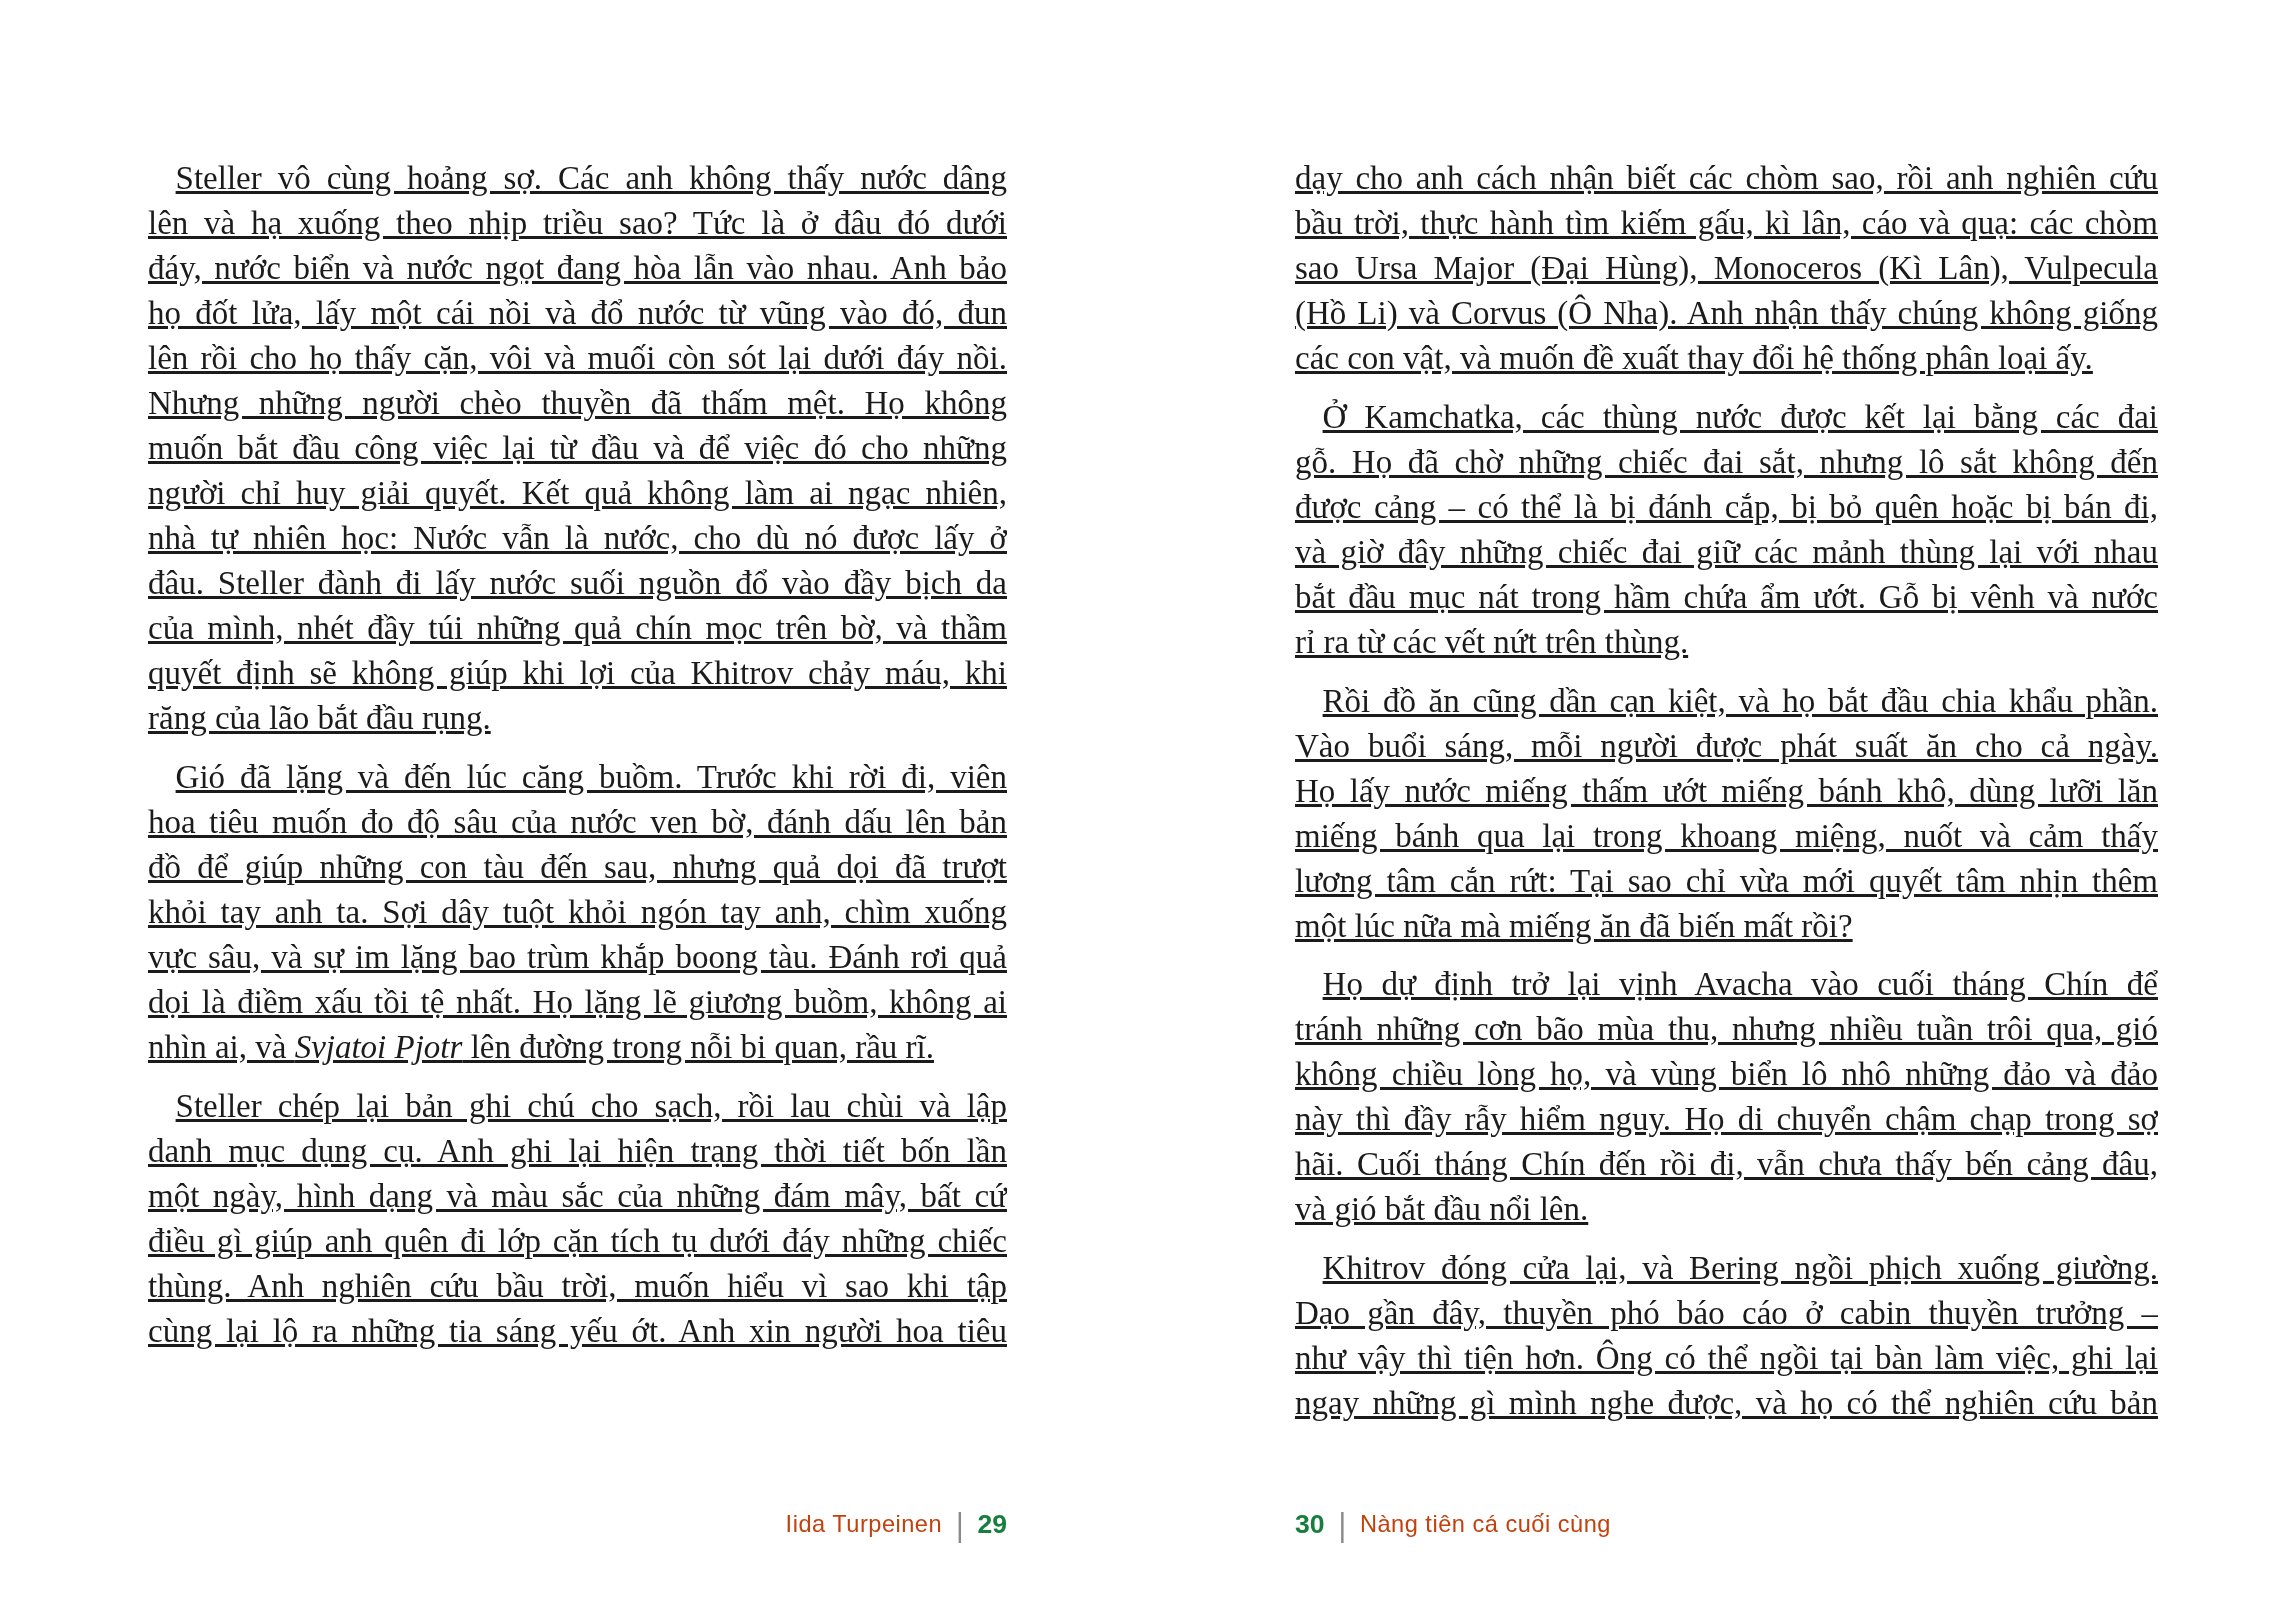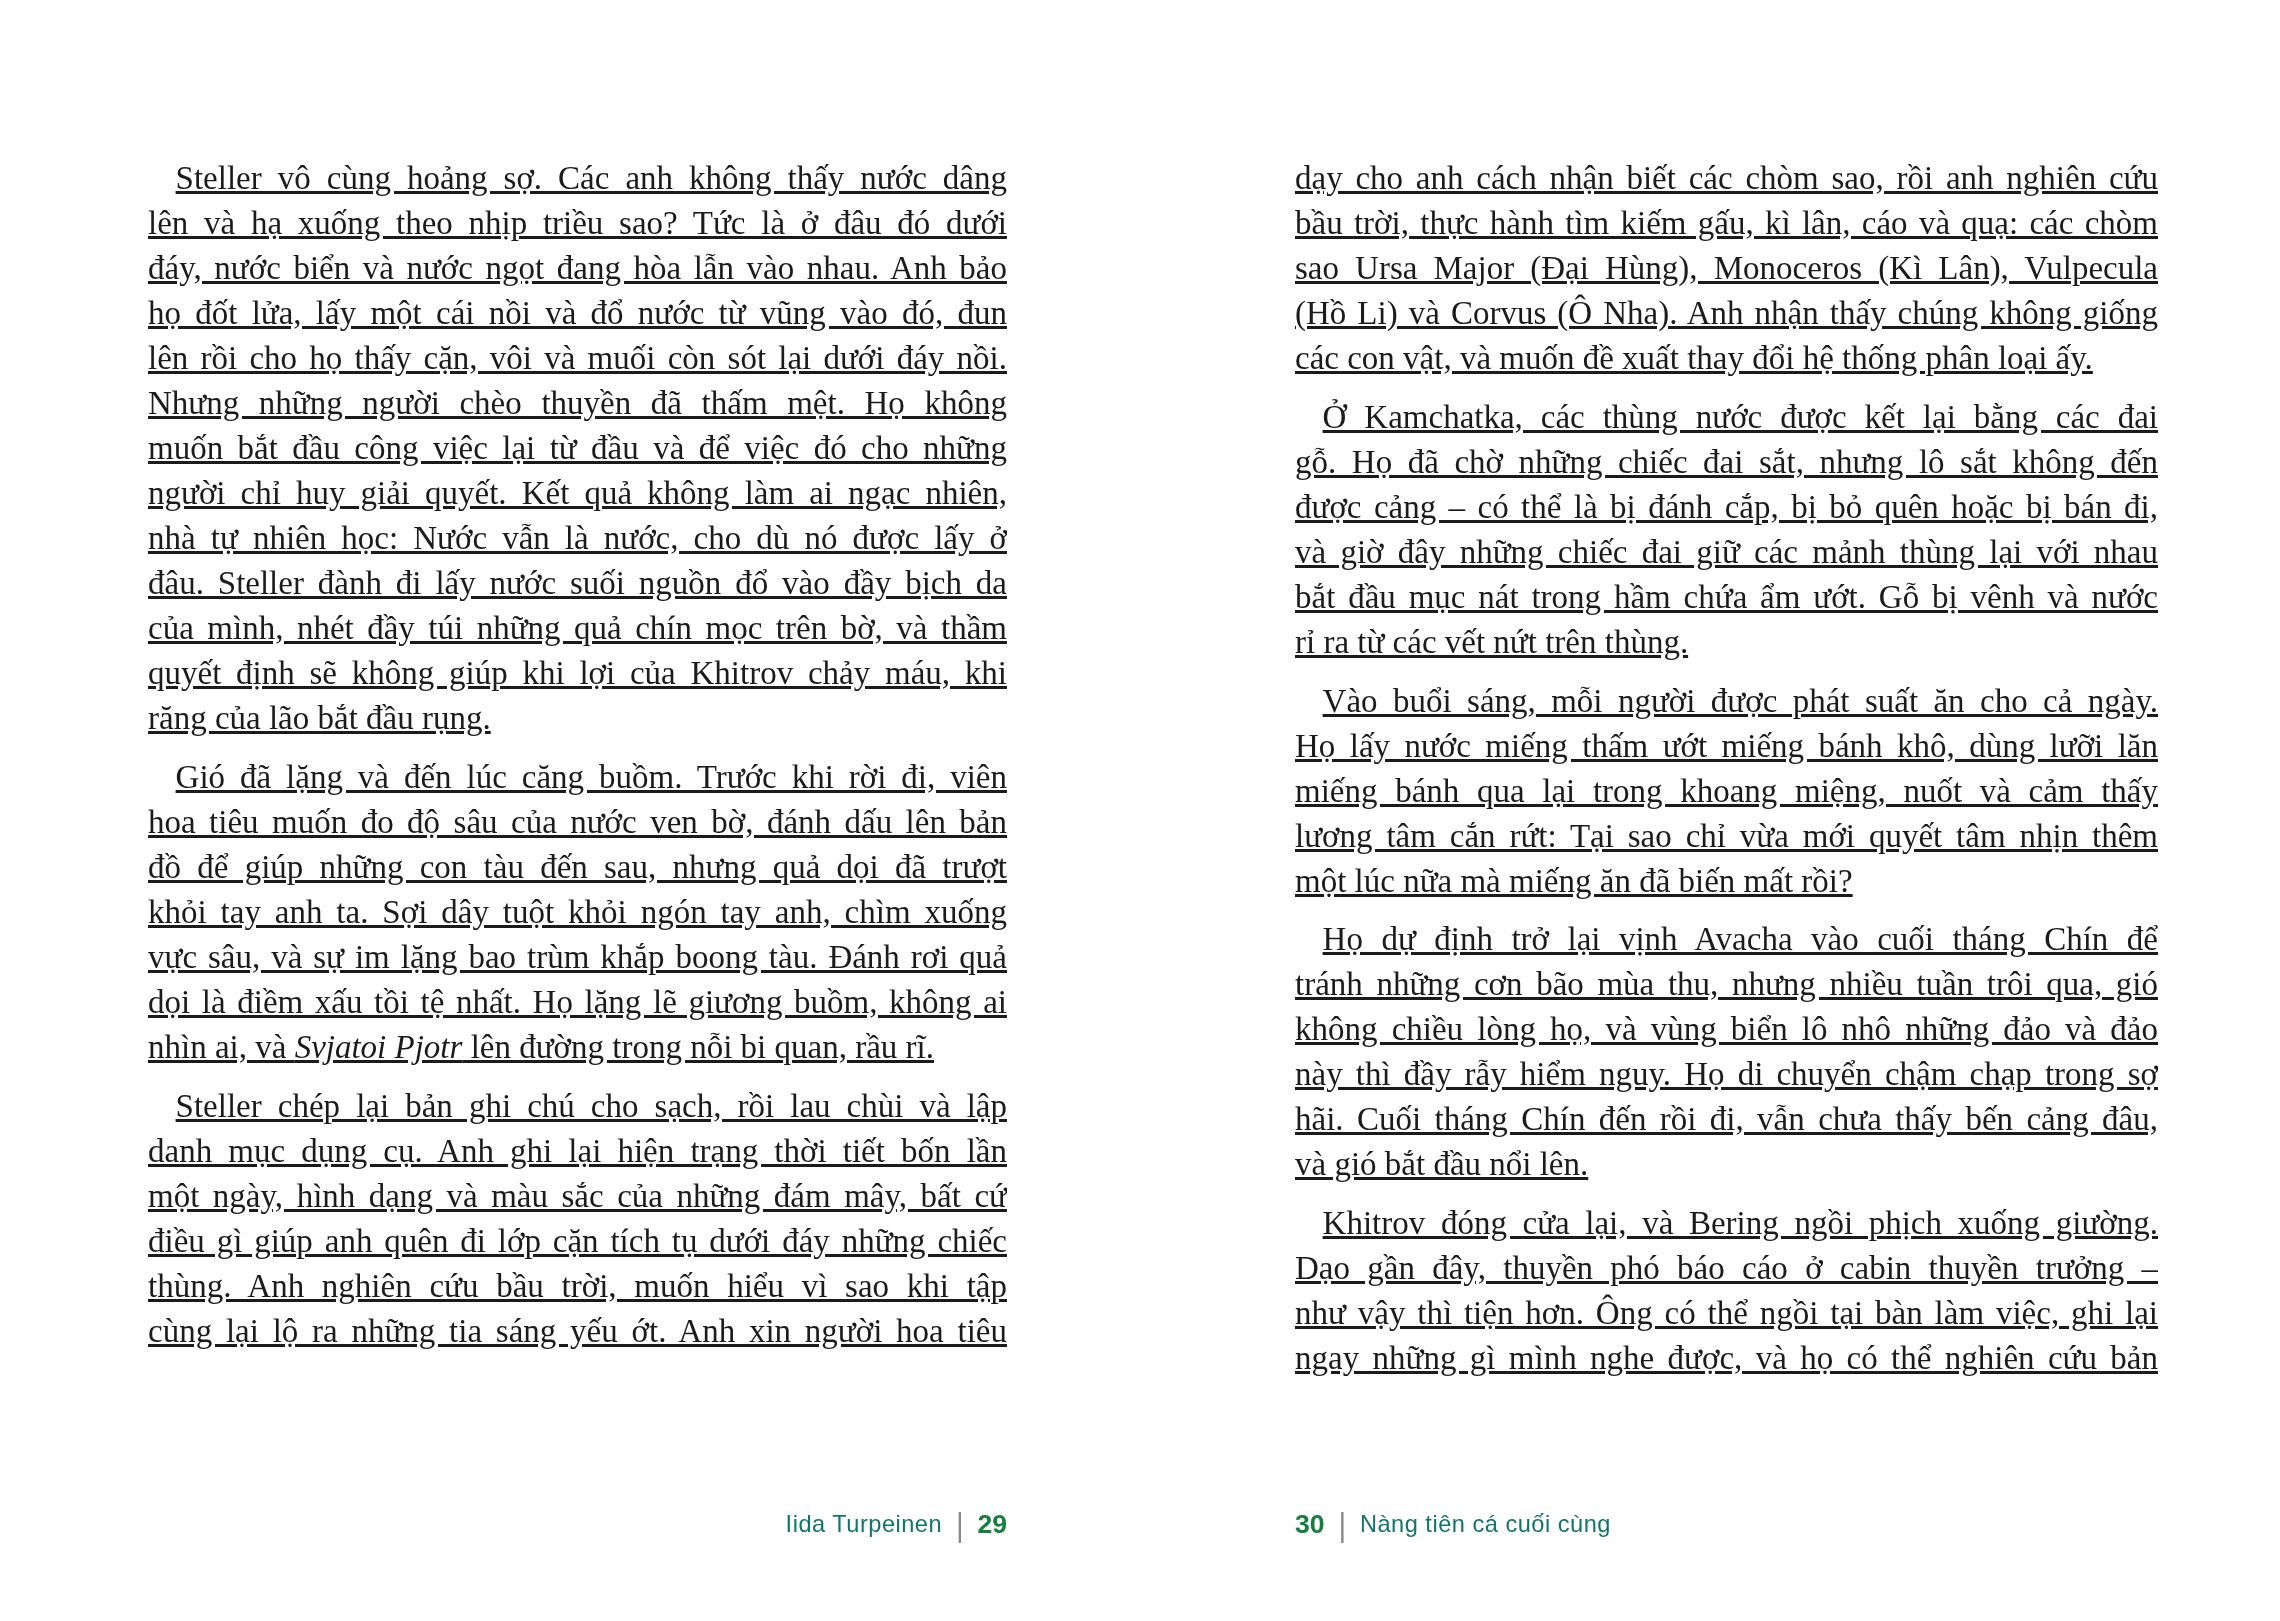--- a/index.html
+++ b/index.html
@@ -56,21 +56,21 @@
     justify-content: flex-end;
   }
   #footer-right {
     left: 1295px;
     width: 863px;
     justify-content: flex-start;
   }
   .footer-name {
     font-size: 23.6px;
     font-weight: 400;
-    color: #0f766e;
+    color: #c2410c;
     letter-spacing: 0.5px;
   }
   .footer-pagenum {
     font-size: 26.6px;
     font-weight: 700;
     color: #15803d;
   }
   .footer-divider {
     display: inline-block;
     font-size: 29.6px;
@@ -130,20 +130,21 @@
       </div>
       <div class="paragraph indent">
         <div class="line">Ở Kamchatka, các thùng nước được kết lại bằng các đai</div>
         <div class="line">gỗ. Họ đã chờ những chiếc đai sắt, nhưng lô sắt không đến</div>
         <div class="line">được cảng – có thể là bị đánh cắp, bị bỏ quên hoặc bị bán đi,</div>
         <div class="line">và giờ đây những chiếc đai giữ các mảnh thùng lại với nhau</div>
         <div class="line">bắt đầu mục nát trong hầm chứa ẩm ướt. Gỗ bị vênh và nước</div>
         <div class="line endline">rỉ ra từ các vết nứt trên thùng.</div>
       </div>
       <div class="paragraph indent">
+        <div class="line">Rồi đồ ăn cũng dần cạn kiệt, và họ bắt đầu chia khẩu phần.</div>
         <div class="line">Vào buổi sáng, mỗi người được phát suất ăn cho cả ngày.</div>
         <div class="line">Họ lấy nước miếng thấm ướt miếng bánh khô, dùng lưỡi lăn</div>
         <div class="line">miếng bánh qua lại trong khoang miệng, nuốt và cảm thấy</div>
         <div class="line">lương tâm cắn rứt: Tại sao chỉ vừa mới quyết tâm nhịn thêm</div>
         <div class="line endline">một lúc nữa mà miếng ăn đã biến mất rồi?</div>
       </div>
       <div class="paragraph indent">
         <div class="line">Họ dự định trở lại vịnh Avacha vào cuối tháng Chín để</div>
         <div class="line">tránh những cơn bão mùa thu, nhưng nhiều tuần trôi qua, gió</div>
         <div class="line">không chiều lòng họ, và vùng biển lô nhô những đảo và đảo</div>

